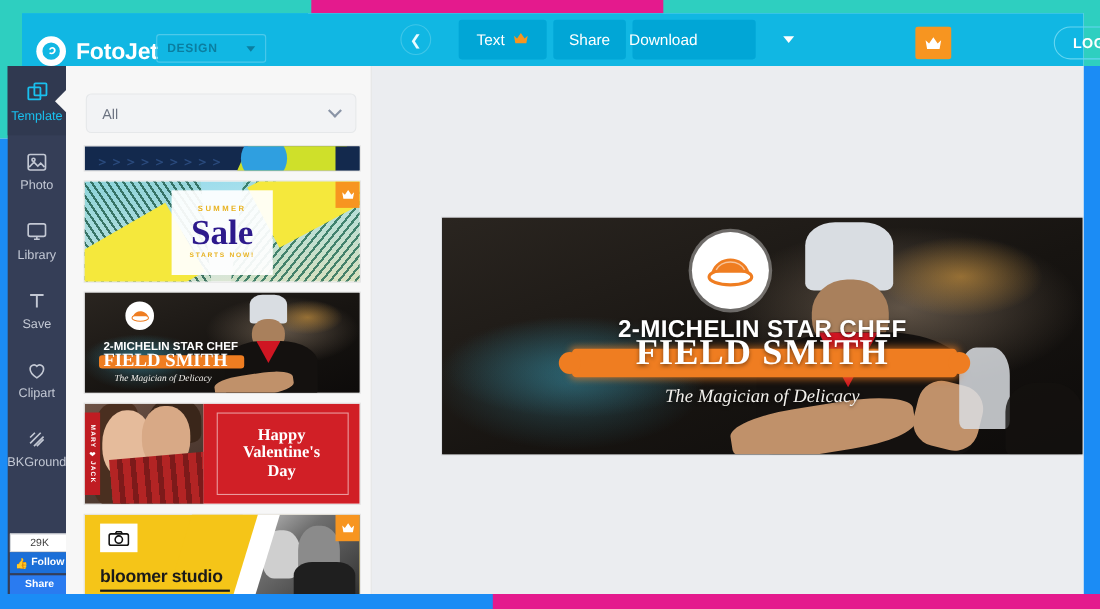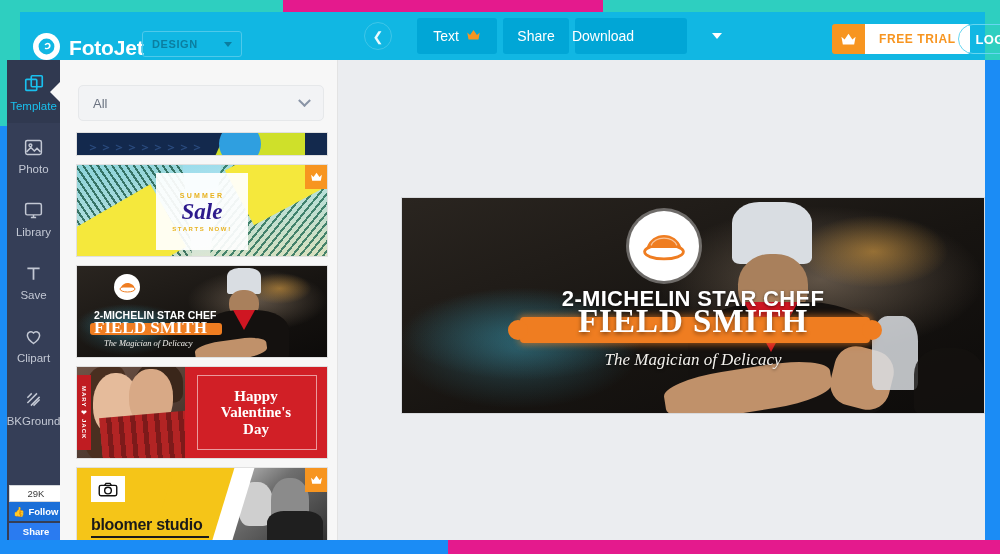--- a/index.html
+++ b/index.html
@@ -144,21 +144,21 @@
       repeating-linear-gradient(-58deg, rgba(30,105,80,.8) 0 2px, rgba(150,200,140,.18) 2px 6px);
     transform:rotate(7deg); }
   .t2-wedgeBL { position:absolute; left:-30px; bottom:-28px; width:130px; height:72px;
                 background:#f5e83c; transform:rotate(-30deg); }
   .t2-wedgeTR { position:absolute; right:-16px; top:-24px; width:110px; height:62px;
                 background:#f5e83c; transform:rotate(-28deg); }
   .t2-card { position:absolute; left:79px; top:8px; width:92px; height:77px;
              background:rgba(255,255,255,.93); display:flex; flex-direction:column;
              align-items:center; justify-content:center; }
   .t2-sm { color:#e8b21f; font-size:7px; font-weight:bold; letter-spacing:2.2px; }
-  .t2-sale { color:#2d1a8c; font-size:23px; font-style:italic; font-weight:bold;
+  .t2-sale { color:#2d1a8c; font-size:32px; font-weight:bold;
              font-family:"Liberation Serif", serif; line-height:1; margin:1px 0 3px; }
   .t2-now { color:#e8b21f; font-size:6px; font-weight:bold; letter-spacing:1.6px; }
 
   
   .t3 { height:93px; }
   .t4 { height:93px; }
   .t5 { height:85px; }
 
   
   .chef { position:absolute; inset:0; overflow:hidden; background:#1d1a17; }
@@ -319,21 +319,20 @@
         <i></i>
       </span>
     </div>
 
     <div class="free-trial">
       <span class="ft-crown">
         <svg width="17" height="13" viewBox="0 0 24 18">
           <path d="M2 5l4.5 4L12 1l5.5 8L22 5l-2 11H4L2 5z" fill="#ffffff"></path>
         </svg>
       </span>
-      <span class="ft-label">FREE TRIAL</span>
     </div>
 
     <div class="login-btn">
       <span>LOGIN</span>
     </div>
   </div>
 
   <div class="rail">
 
     <div class="rail-item active">

